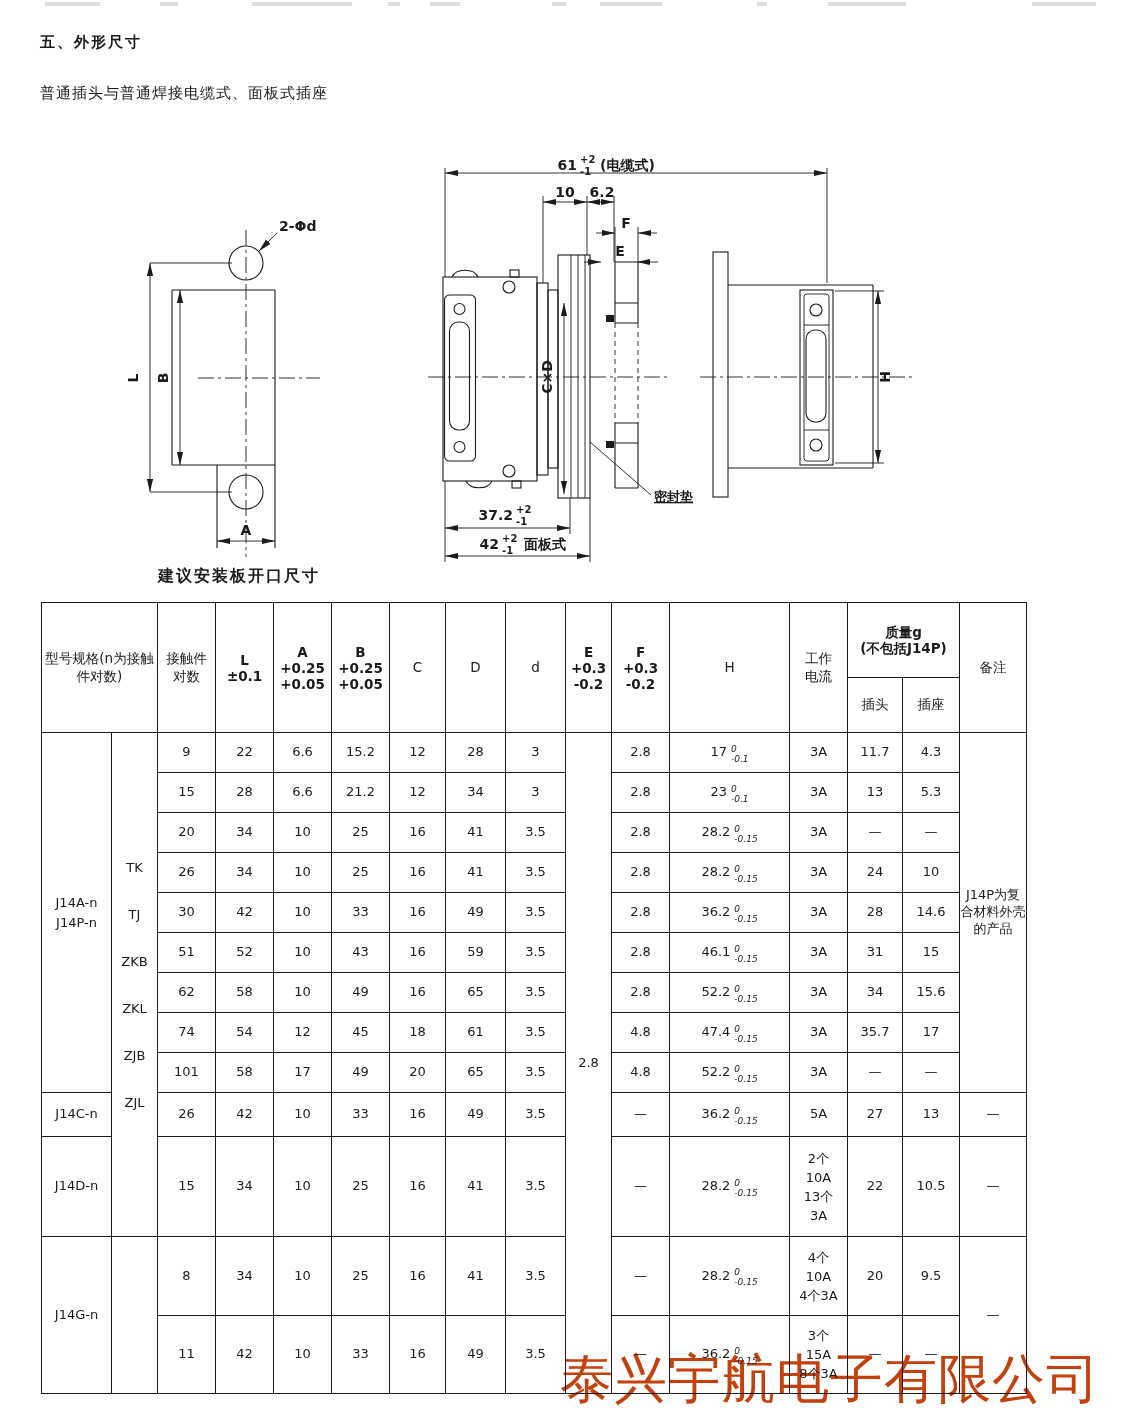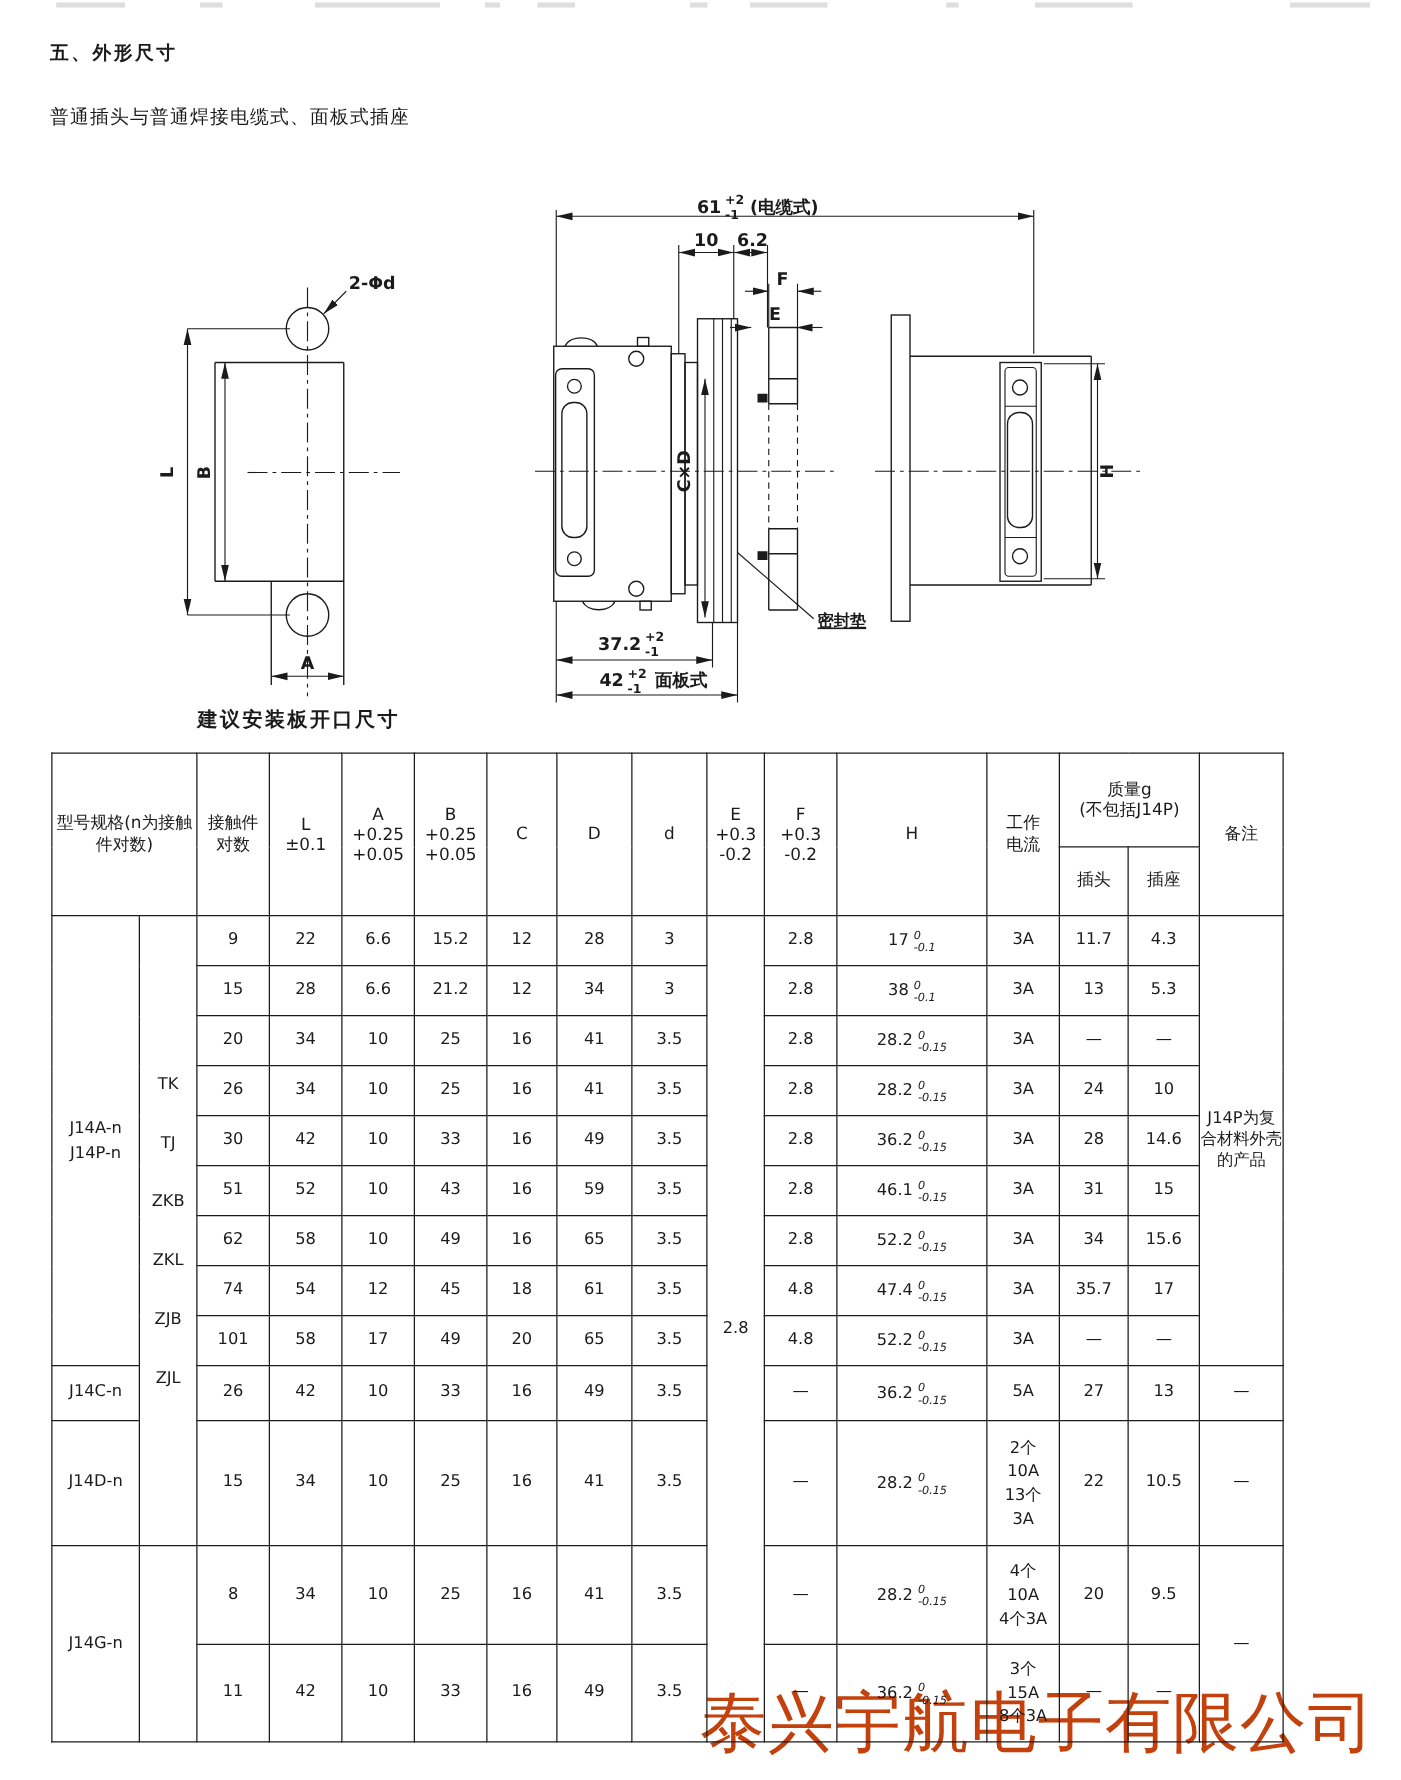--- a/index.html
+++ b/index.html
@@ -12,21 +12,21 @@
   .drawing{position:absolute;left:0;top:0;z-index:2;}
   .wm-center{position:absolute;left:386px;top:584px;z-index:0;font-size:172px;font-weight:bold;
              color:#d6d8f0;letter-spacing:6px;line-height:1;}
   .wm-bottom{position:absolute;left:560px;top:1352px;z-index:0;font-size:53px;
              color:#c2410c;letter-spacing:1px;line-height:1;white-space:nowrap;}
   .tblwrap{position:absolute;left:41px;top:602px;z-index:2;}
   table.tbl{border-collapse:collapse;table-layout:fixed;width:986px;background:transparent;}
   .tbl th,.tbl td{border:1px solid #1b1b1b;text-align:center;vertical-align:middle;
       padding:0;font-weight:normal;font-size:13px;line-height:1.3;background:transparent;color:#1b1b1b;}
   .tbl th{font-size:13.5px;}
-  .hstack div{line-height:16px;}
+  .hstack div{line-height:16px;font-weight:bold;}
   .shell-cell{vertical-align:top;padding-top:183px;}
   .shell-cell div{height:47px;line-height:47px;font-size:13px;}
   .model-cell div{line-height:20px;}
   .note-a{padding:0 4px;line-height:21px;font-size:13.5px;}
   .hval{display:inline-block;}
   .htol{display:inline-flex;flex-direction:column;font-size:9px;line-height:10px;
         text-align:left;margin-left:4px;vertical-align:middle;transform:translateY(1px);}
   .cur div{line-height:19px;}
   
   svg text{fill:#1b1b1b;}
@@ -286,21 +286,21 @@
       </tr>
       <tr style="height:40px">
         <td>15</td>
         <td>28</td>
         <td>6.6</td>
         <td>21.2</td>
         <td>12</td>
         <td>34</td>
         <td>3</td>
         <td>2.8</td>
-        <td><span class="hval">38</span><span class="htol">
+        <td><span class="hval">23</span><span class="htol">
                 <i>0</i>
                 <i>-0.1</i>
               </span></td>
         <td>3A</td>
         <td>13</td>
         <td>5.3</td>
       </tr>
       <tr style="height:40px">
         <td>20</td>
         <td>34</td>

